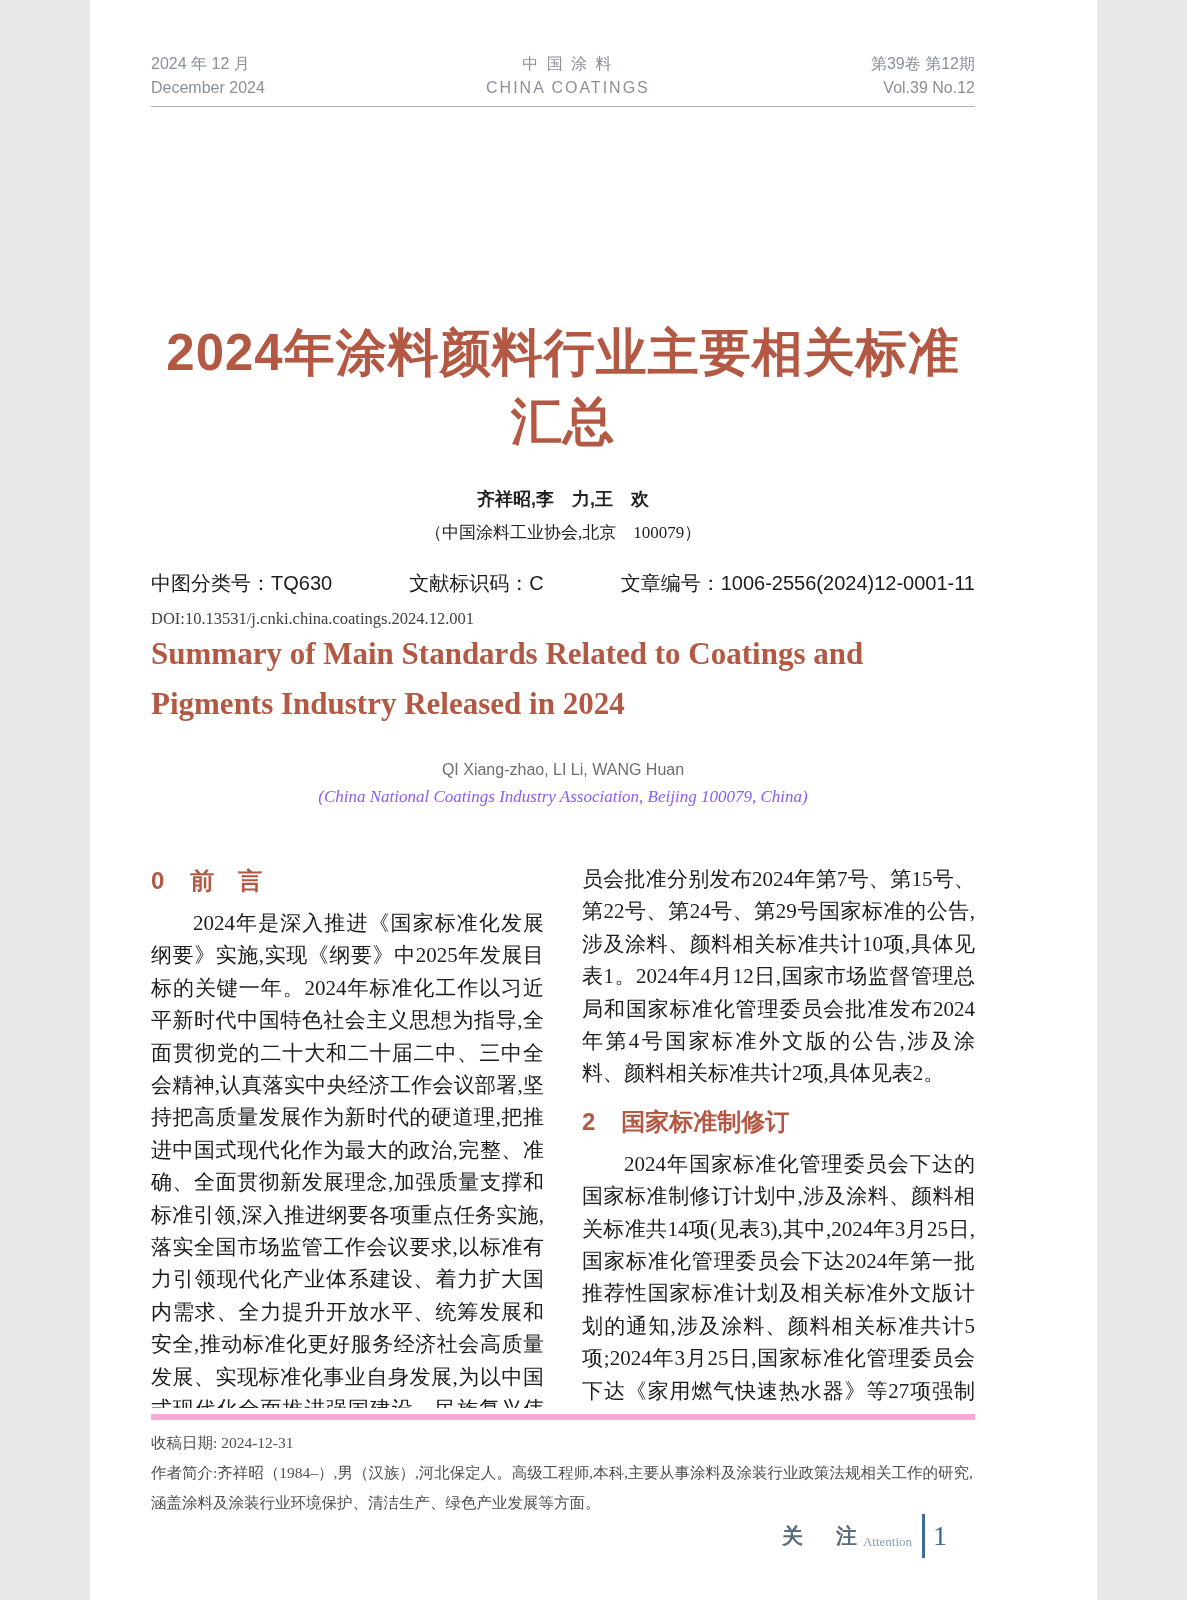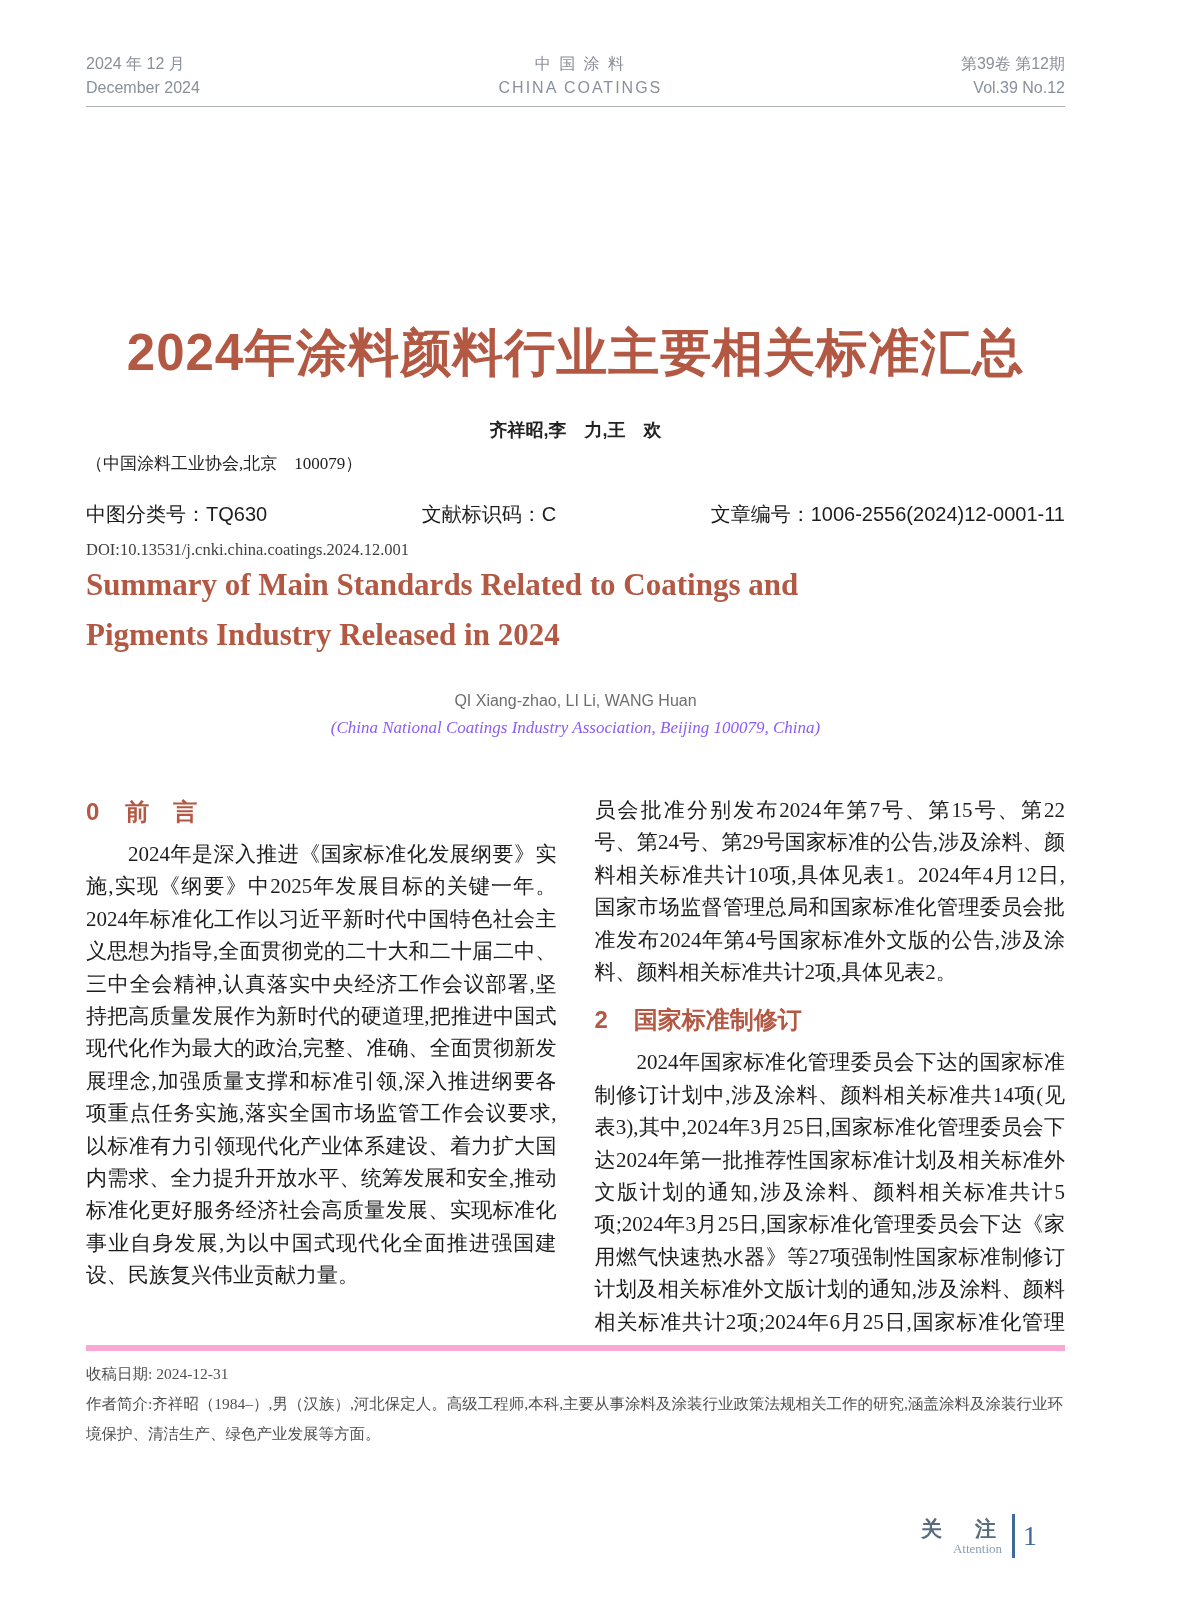--- a/index.html
+++ b/index.html
@@ -1,25 +1,25 @@
 <!DOCTYPE html>
 <html><head>
 <meta charset="utf-8">
 <style>
   html,body{margin:0;padding:0;background:#e8e8e8;}
   .page{
     position:relative;
-    width:1187px;height:1600px;
+    width:1007px;height:1600px;
     margin:0 auto;
     background:#ffffff;
     font-family:"Liberation Serif","DejaVu Serif",serif;
     color:#1c1c1c;
     overflow:hidden;
     box-sizing:border-box;
-    padding:52px 122px 0 86px;
+    padding:52px 122px 0 61px;
   }
   
   .running-head{
     display:flex;justify-content:space-between;align-items:flex-end;
     color:#8a9099;
     font-family:"Liberation Sans","DejaVu Sans",sans-serif;
     font-size:16px;line-height:24px;
     border-bottom:1px solid #adb2b9;
     padding-bottom:6px;
   }
@@ -35,21 +35,21 @@
     font-size:51px;
     letter-spacing:1px;
     color:#b25843;
   }
   .authors-cn{
     margin-top:30px;text-align:center;
     font-family:"Liberation Sans","DejaVu Sans",sans-serif;
     font-weight:bold;font-size:18px;color:#222;
   }
   .affil-cn{
-    margin-top:10px;
+    margin-top:10px;text-align:center;
     font-size:17px;color:#222;
   }
   
   .meta-row{
     margin-top:26px;
     display:flex;justify-content:space-between;
     font-family:"Liberation Sans","DejaVu Sans",sans-serif;
     font-size:20px;color:#1c1c1c;
   }
   .doi-line{
@@ -104,21 +104,21 @@
     color:#4f4f4f;
     font-size:15.5px;line-height:30px;
   }
   
   .footer{
     position:absolute;
     right:150px;bottom:42px;
     display:flex;align-items:center;
   }
   .footer-col{
-    display:flex;flex-direction:column;align-items:flex-end;
+    display:flex;flex-direction:row;align-items:flex-end;
     margin-right:10px;
   }
   .footer-cn{
     font-family:"Liberation Sans","DejaVu Sans",sans-serif;
     font-weight:bold;font-size:21px;color:#5a6b7c;letter-spacing:6px;
   }
   .footer-en{
     font-size:13px;color:#8ba0b5;margin-top:-2px;
   }
   .footer-bar{

